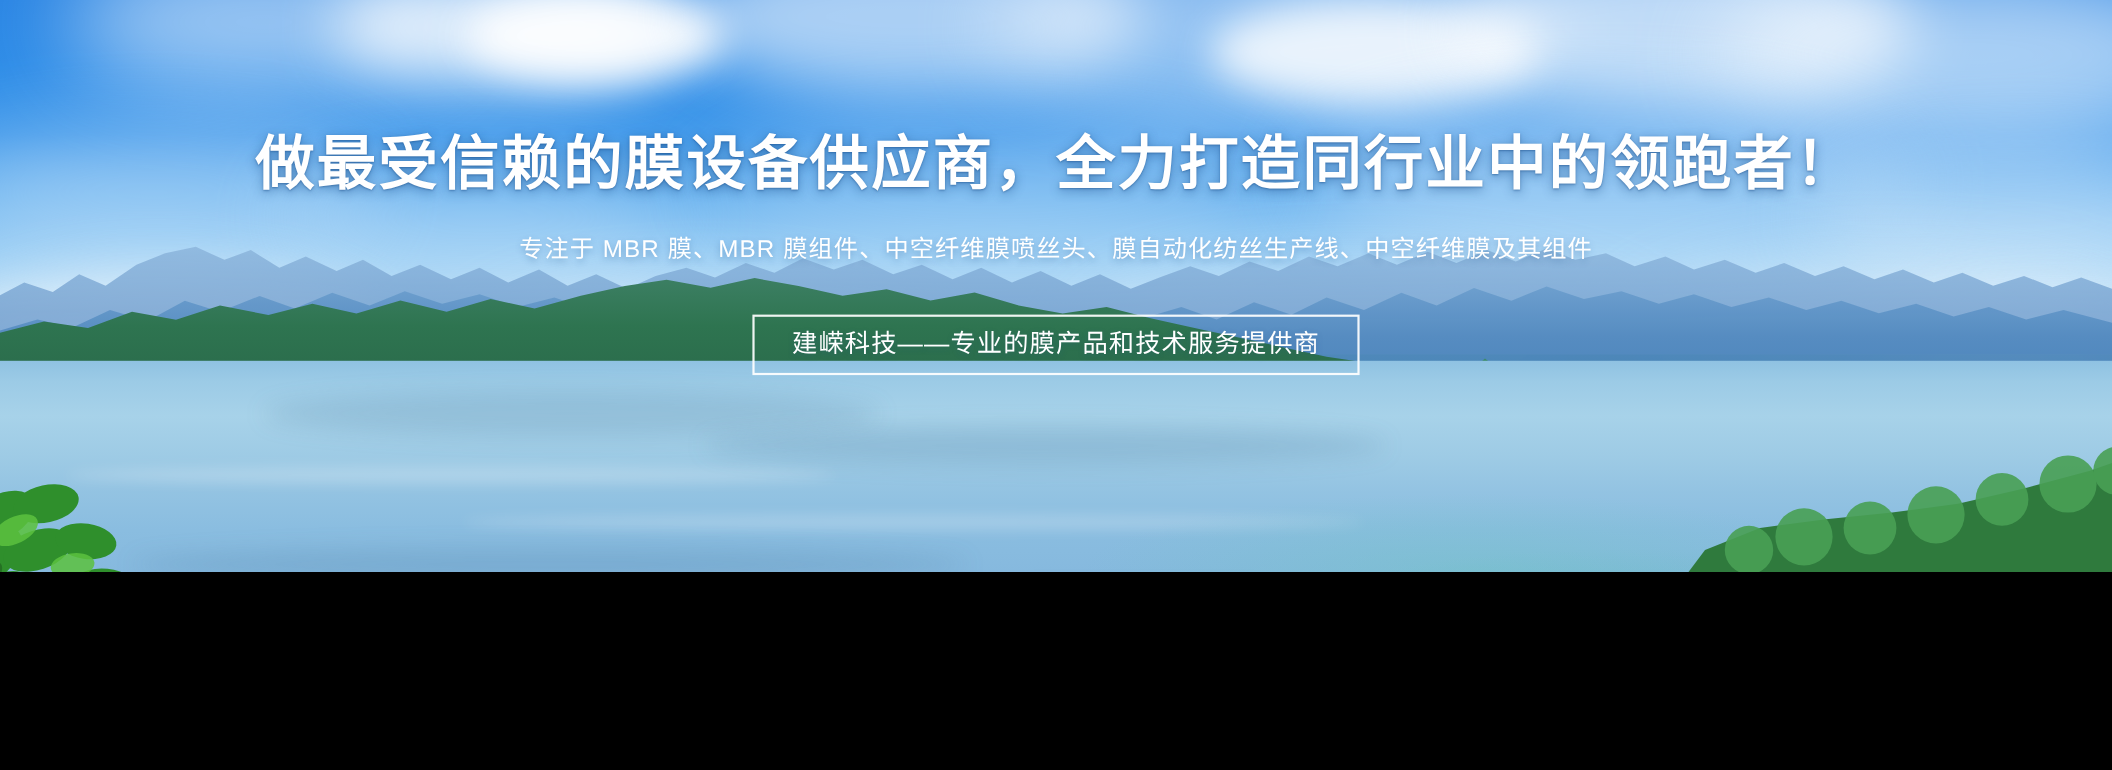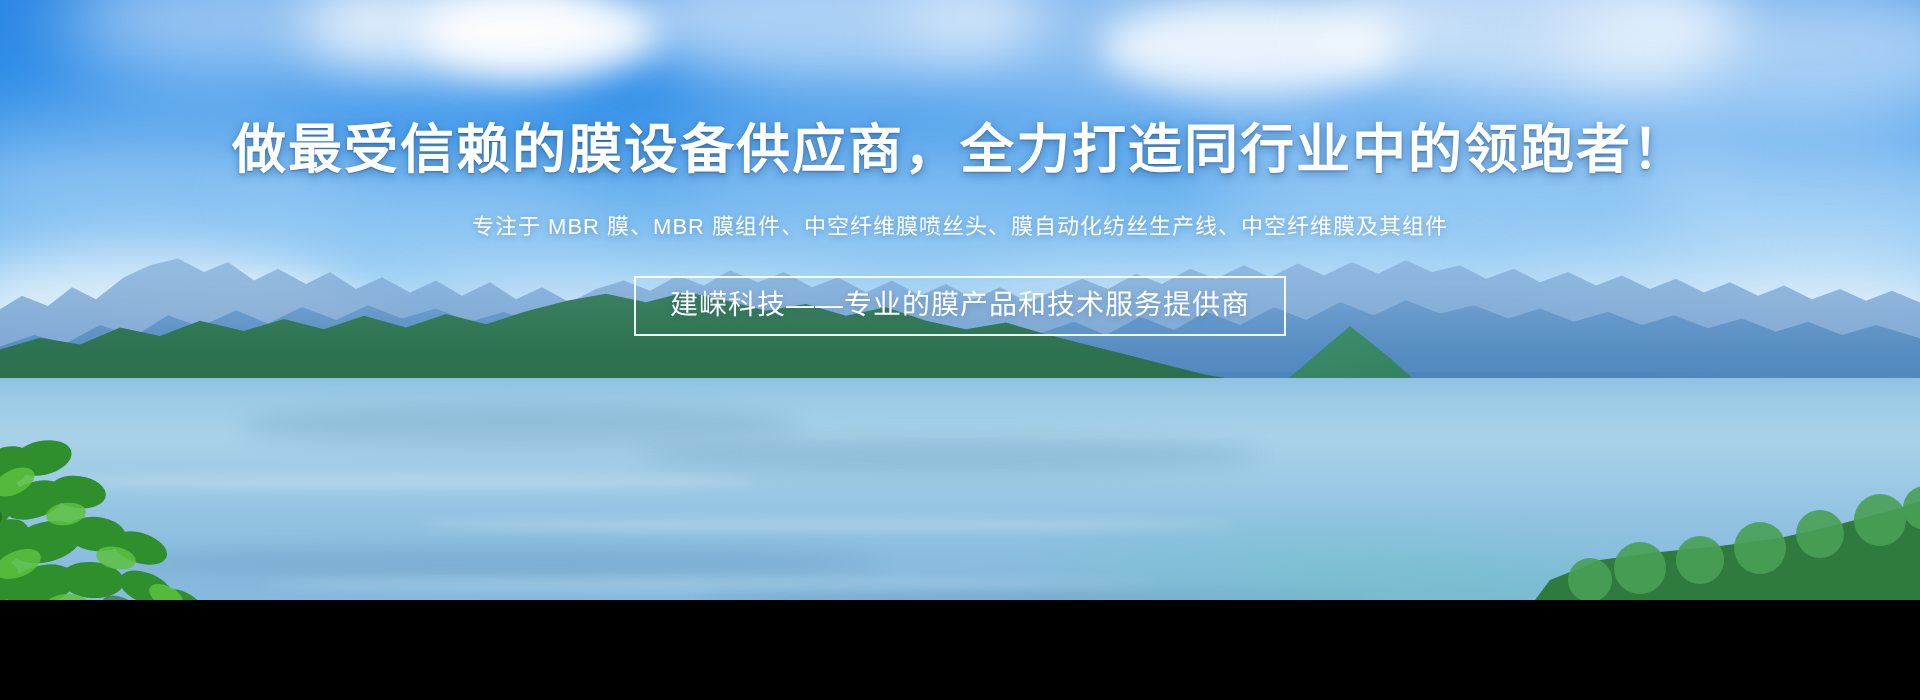--- a/index.html
+++ b/index.html
@@ -2,21 +2,21 @@
 <html lang="zh-CN"><head>
 <meta charset="utf-8">
 <title>Banner</title>
 <style>
   html,body{margin:0;padding:0;background:#000;}
   *{box-sizing:border-box;}
 
   .banner{
     position:relative;
     width:1920px;
-    height:600px;
+    height:520px;
     overflow:hidden;
     font-family:"Liberation Sans","DejaVu Sans",sans-serif;
     background:#0f766e;
     padding-left:36px;
   }
 
   
   .sky{
     position:absolute; left:0; top:0; width:100%; height:62%;
     background:linear-gradient(to bottom,
@@ -86,25 +86,25 @@
     color:#ffffff;
     font-size:22px;
     font-weight:normal;
     letter-spacing:1px;
     line-height:1;
     white-space:nowrap;
     text-shadow:0 2px 6px rgba(30,80,140,.35);
     pointer-events:auto;
   }
   .tagbox{
-    margin-top:38px;
+    margin-top:48px;
     border:2px solid rgba(255,255,255,.92);
     padding:13px 34px 15px;
     color:#ffffff;
-    font-size:28px;
+    font-size:23px;
     letter-spacing:1px;
     line-height:1;
     white-space:nowrap;
     text-shadow:0 2px 6px rgba(30,80,140,.3);
     pointer-events:auto;
     text-align:center;
   }
 </style>
 </head>
 <body>

